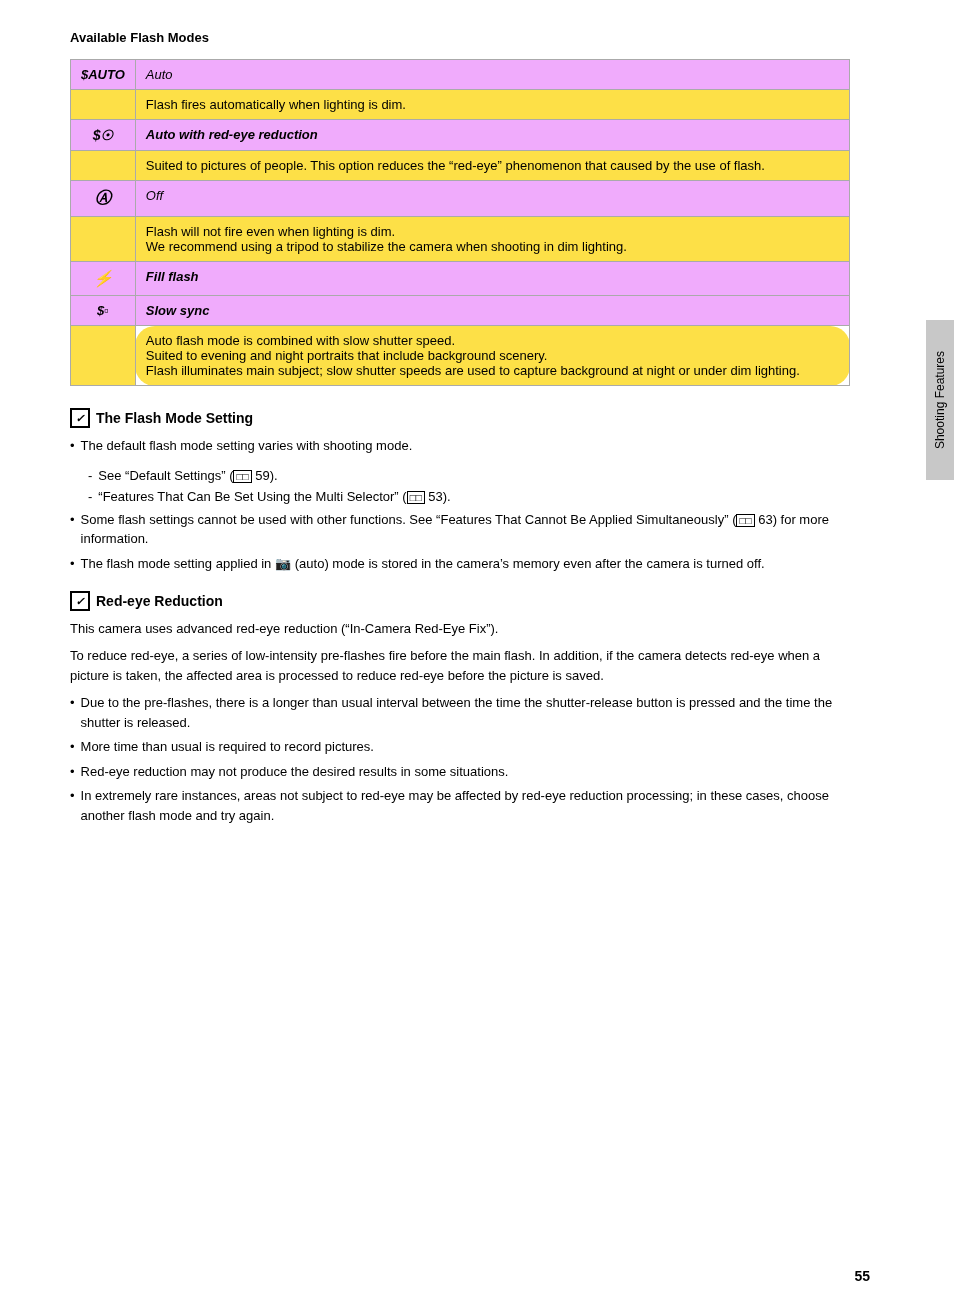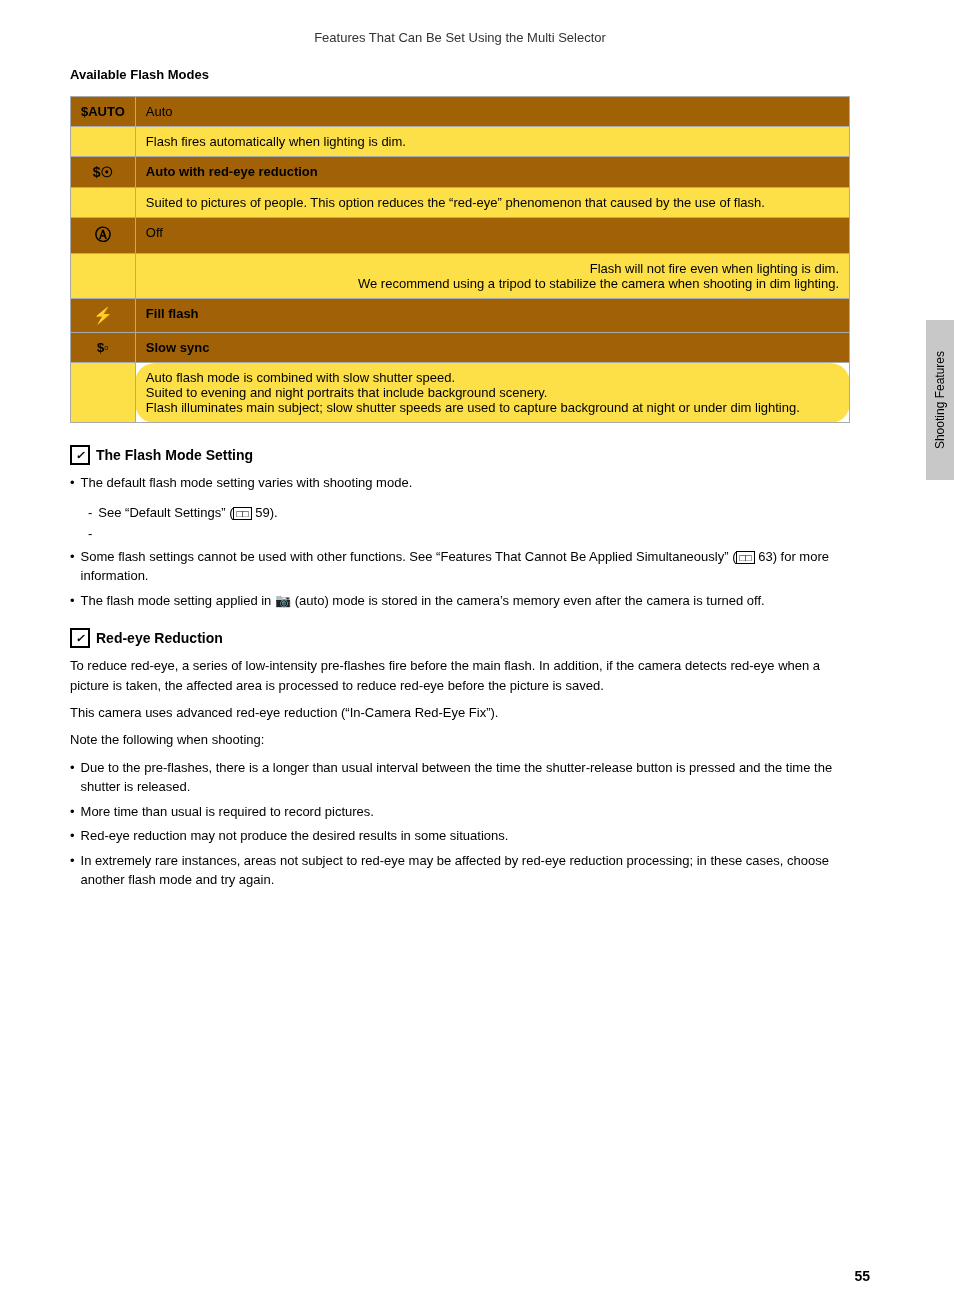--- a/index.html
+++ b/index.html
@@ -40,21 +40,22 @@
       font-size: 13px;
     }
     table.flash-table .icon-cell {
       width: 60px;
       text-align: center;
       font-weight: bold;
       font-size: 13px;
       white-space: nowrap;
     }
     table.flash-table .header-row td {
-      background: #a16207;
+      background: #f0abfc;
+      font-style: italic;
     }
     table.flash-table .desc-row td {
       background: #fde047;
     }
     .note-section {
       margin-bottom: 18px;
     }
     .note-heading {
       display: flex;
       align-items: center;
@@ -120,23 +121,20 @@
       font-size: 13px;
       line-height: 1.55;
       margin-bottom: 7px;
     }
   </style>
 </head>
 <body>
 
 <div class="page">
 
-  <div class="page-header">
-    <span>Features That Can Be Set Using the Multi Selector</span>
-  </div>
 
   <h2 class="section-title">Available Flash Modes</h2>
 
   <table class="flash-table">
 
     <tbody>
         <tr class="header-row">
       <td class="icon-cell">
         <span style="font-size:13px;font-weight:bold;">$AUTO</span>
       </td>
@@ -159,21 +157,21 @@
     </tr>
 
     <tr class="header-row">
       <td class="icon-cell">
         <span style="font-size:16px;font-weight:bold;">Ⓐ</span>
       </td>
       <td>Off</td>
     </tr>
     <tr class="desc-row">
       <td class="icon-cell"></td>
-      <td style="white-space:pre-line;text-align:right;">Flash will not fire even when lighting is dim.
+      <td style="white-space:pre-line;">Flash will not fire even when lighting is dim.
 We recommend using a tripod to stabilize the camera when shooting in dim lighting.</td>
     </tr>
 
     <tr class="header-row">
       <td class="icon-cell">
         <span style="font-size:16px;font-weight:bold;">⚡</span>
       </td>
       <td style="font-weight:bold;">Fill flash</td>
     </tr>
 
@@ -204,42 +202,42 @@
         <span>The default flash mode setting varies with shooting mode.</span>
       </li>
     </ul>
     <ul class="sub-list">
       <li>
         <span class="dash">-</span>
         <span>See “Default Settings” (<span style="border:1px solid #000;padding:0 2px;font-size:10px;">□□</span> 59).</span>
       </li>
       <li>
         <span class="dash">-</span>
+        <span>“Features That Can Be Set Using the Multi Selector” (<span style="border:1px solid #000;padding:0 2px;font-size:10px;">□□</span> 53).</span>
       </li>
     </ul>
     <ul class="bullet-list">
       <li>
         <span class="bullet">•</span>
         <span>Some flash settings cannot be used with other functions. See “Features That Cannot Be Applied Simultaneously” (<span style="border:1px solid #000;padding:0 2px;font-size:10px;">□□</span> 63) for more information.</span>
       </li>
       <li>
         <span class="bullet">•</span>
         <span>The flash mode setting applied in 📷 (auto) mode is stored in the camera’s memory even after the camera is turned off.</span>
       </li>
     </ul>
   </div>
 
   <div class="note-section">
     <div class="note-heading">
       <span class="note-icon">✓</span>
       <span>Red-eye Reduction</span>
     </div>
+    <p class="body-text">This camera uses advanced red-eye reduction (“In-Camera Red-Eye Fix”).</p>
     <p class="body-text">To reduce red-eye, a series of low-intensity pre-flashes fire before the main flash. In addition, if the camera detects red-eye when a picture is taken, the affected area is processed to reduce red-eye before the picture is saved.</p>
-    <p class="body-text">This camera uses advanced red-eye reduction (“In-Camera Red-Eye Fix”).</p>
-    <p class="body-text">Note the following when shooting:</p>
     <ul class="bullet-list">
       <li>
         <span class="bullet">•</span>
         <span>Due to the pre-flashes, there is a longer than usual interval between the time the shutter-release button is pressed and the time the shutter is released.</span>
       </li>
       <li>
         <span class="bullet">•</span>
         <span>More time than usual is required to record pictures.</span>
       </li>
       <li>

